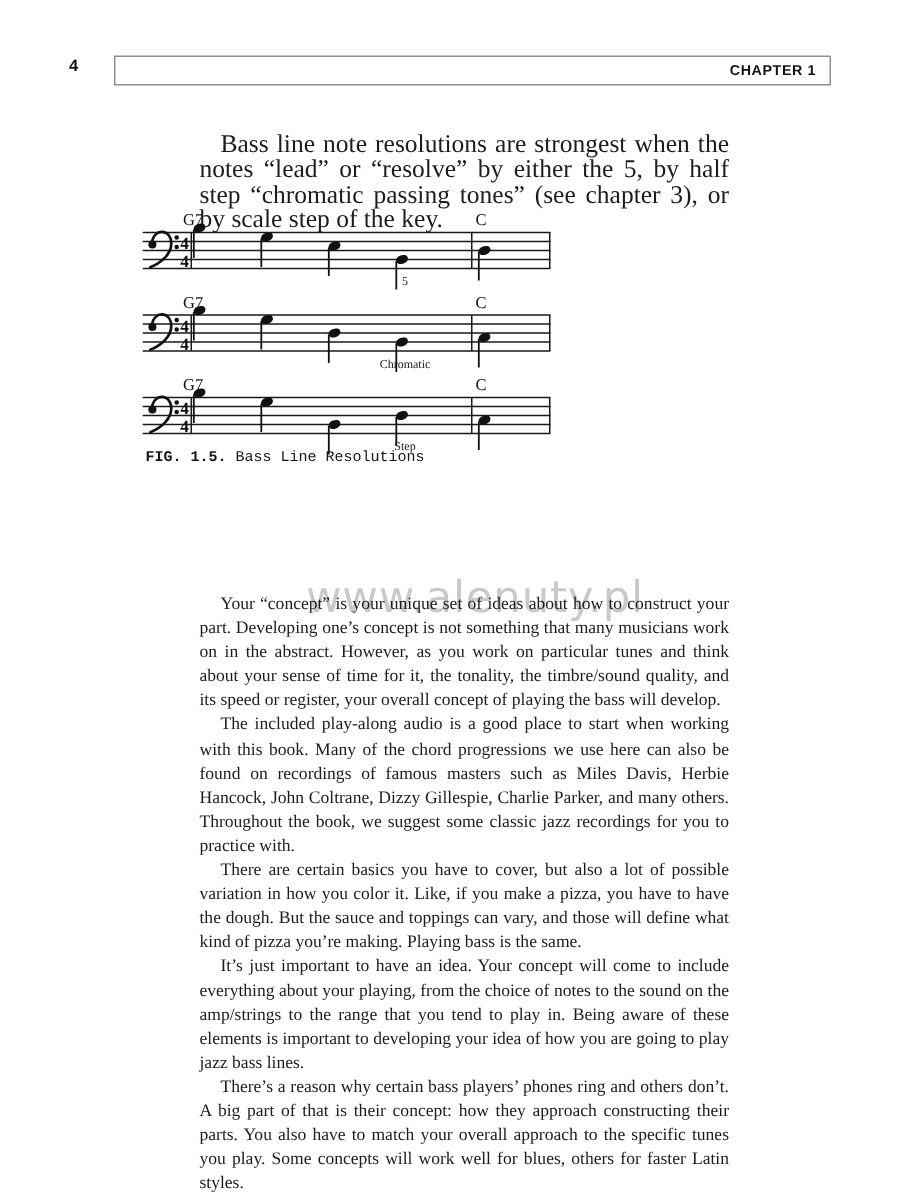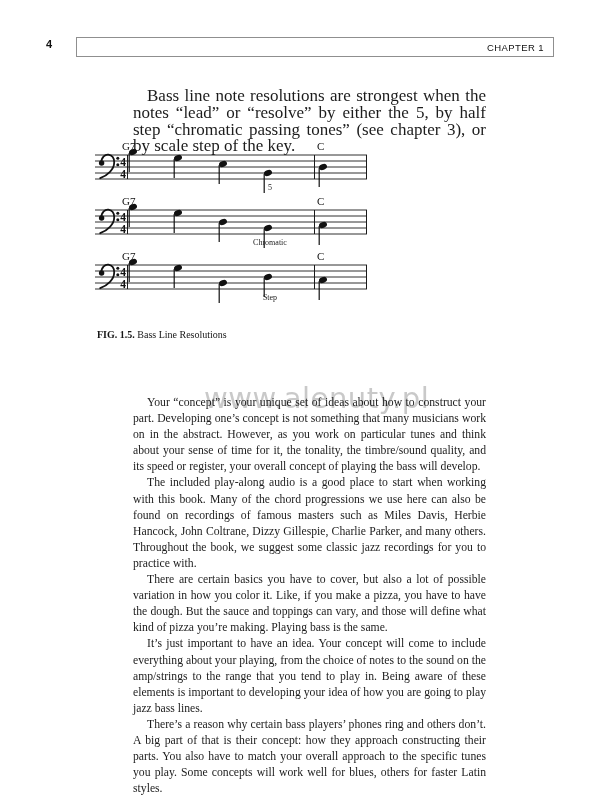--- a/index.html
+++ b/index.html
@@ -11,32 +11,32 @@
   .page-num{
     position:absolute;left:46px;top:38px;
     font-family:"Liberation Sans",sans-serif;font-weight:bold;font-size:11px;color:#111;
   }
   .chapter-box{
     position:absolute;left:76px;top:37px;width:478px;height:20px;
     border:1px solid #8f8f8f;box-sizing:border-box;
     display:flex;align-items:center;justify-content:flex-end;padding-right:9px;
   }
   .chapter-label{
-    font-family:"Liberation Sans",sans-serif;font-weight:normal;font-size:9.5px;
+    font-family:"Liberation Sans",sans-serif;font-weight:bold;font-size:9.5px;
     letter-spacing:.4px;color:#111;
   }
   
   .intro{
     position:absolute;left:133px;top:71px;width:353px;
     font-size:17px;line-height:16.8px;text-align:justify;text-indent:14px;
   }
   .figure-area{position:absolute;left:0;top:0;width:600px;height:340px;}
   .caption{
-    position:absolute;left:97px;top:329px;
-    font-family:Liberation Serif, serif;font-size:10px;color:#161616;
+    position:absolute;left:97px;top:300px;
+    font-family:Liberation Mono, monospace;font-size:10px;color:#161616;
   }
   .caption b{font-weight:bold;}
   .section-heading{
     position:absolute;left:94px;top:367px;
     font-family:"Liberation Sans",sans-serif;font-weight:bold;font-size:19.5px;
     letter-spacing:.3px;color:#0c0c0c;z-index:2;
   }
   .watermark{
     position:absolute;left:204px;top:381px;z-index:1;
     font-family:"DejaVu Sans",sans-serif;font-size:29px;letter-spacing:.5px;

